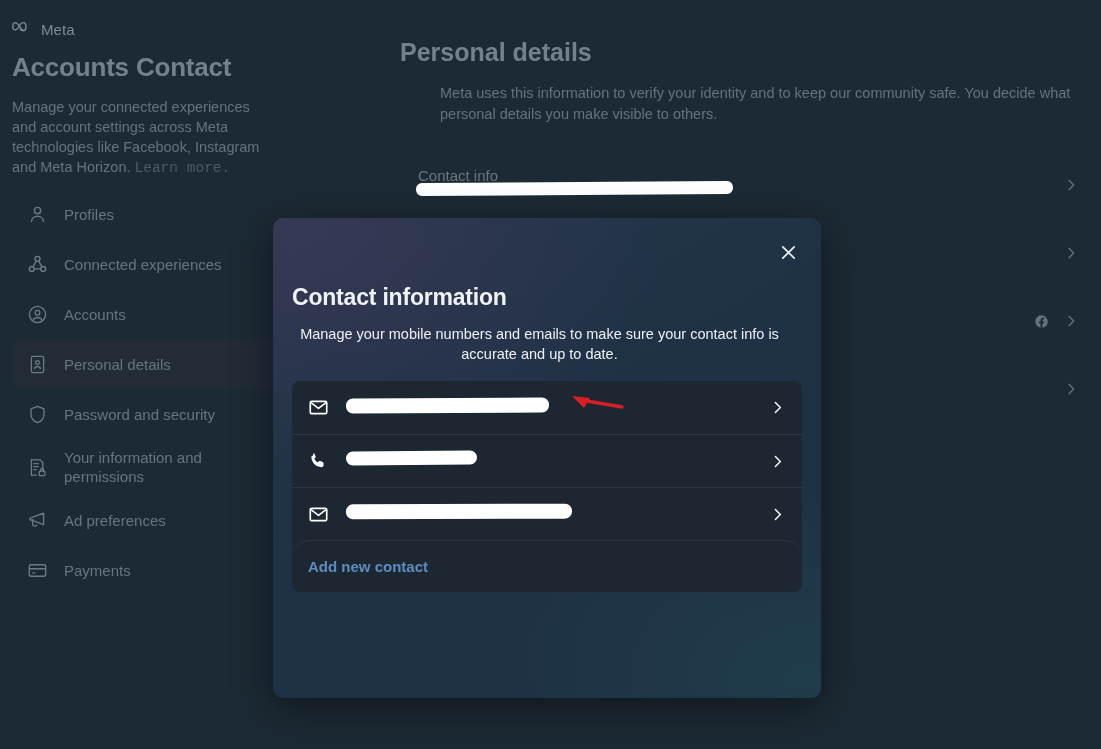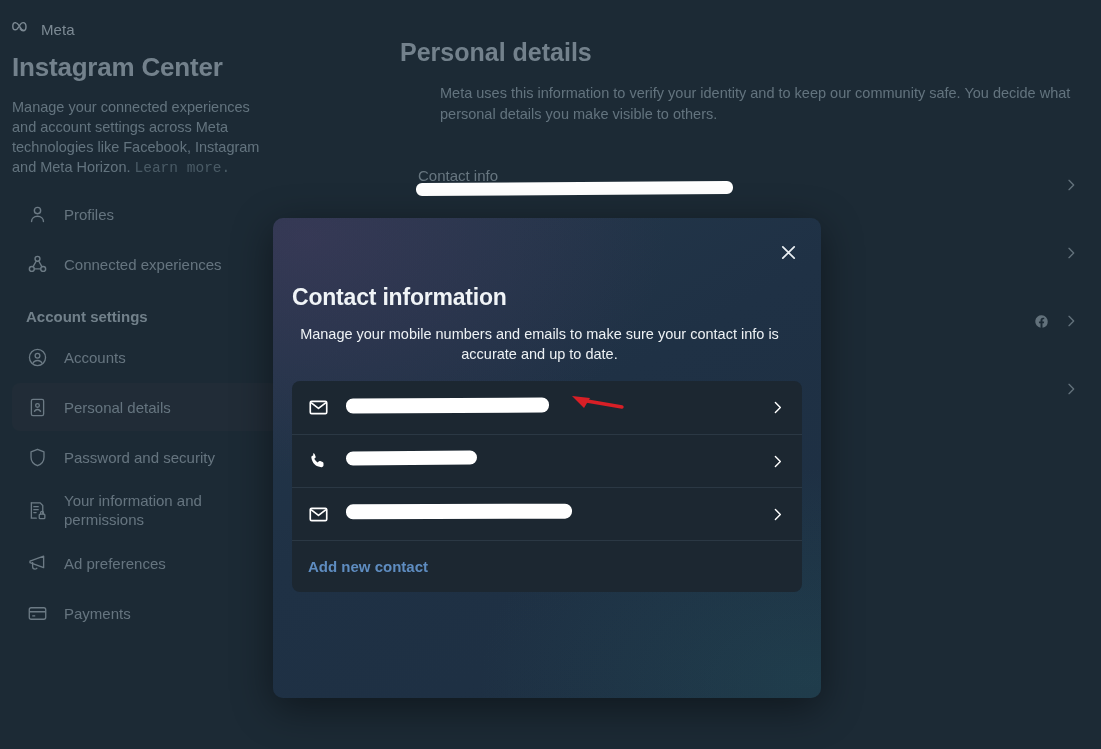--- a/index.html
+++ b/index.html
@@ -239,20 +239,21 @@
   .contact-chevron {
     color: #ffffff;
     display: flex; align-items: center;
   }
 
   .contact-addrow {
     display: flex;
     align-items: center;
     height: 52px;
     padding: 0 16px;
+    border-radius: 18px;
   }
   .add-link {
     font-size: 15px;
     font-weight: bold;
     color: #5e8cc0;
   }
 
   
   .arrow-annotation {
     position: absolute;
@@ -273,21 +274,21 @@
       <div class="brand">
         <span class="brand-logo">
           <svg width="22" height="14" viewBox="0 0 22 14" fill="none">
             <path d="M3.4 1.4C1.7 1.4 0.8 3.2 0.8 5c0 2 0.9 3.6 2.5 3.6 1.3 0 2.2-0.9 3.5-3l1-1.7c0.9-1.5 1.8-2.5 3.2-2.5 1.8 0 3 1.7 3 4.2 0 2.3-1 4-2.9 4-1.2 0-2-0.6-2.9-2" stroke="#9fb0bd" stroke-width="1.4" stroke-linecap="round" fill="none" transform="translate(0,1.2)"></path>
             <path d="M3.4 1.4c1.6 0 2.7 1.3 3.9 3.3l1 1.7c1.1 1.9 1.9 2.6 3 2.6" stroke="#9fb0bd" stroke-width="1.4" stroke-linecap="round" fill="none" transform="translate(0,1.2)"></path>
           </svg>
         </span>
         <span class="brand-name">Meta</span>
       </div>
 
-      <div class="ac-title">Instagram Center</div>
+      <div class="ac-title">Accounts Contact</div>
 
       <div class="ac-desc">
         <span>Manage your connected experiences and account settings across Meta technologies like Facebook, Instagram and Meta Horizon.</span>
         <span class="ac-learn">Learn more.</span>
       </div>
 
       <div class="nav">
 
         <div class="nav-item">
           <span class="nav-icon">
@@ -304,21 +305,20 @@
             <svg width="21" height="21" viewBox="0 0 24 24" fill="none" stroke="currentColor" stroke-width="1.6">
               <circle cx="12" cy="5.5" r="2.8"></circle>
               <circle cx="5.5" cy="17" r="2.8"></circle>
               <circle cx="18.5" cy="17" r="2.8"></circle>
               <path d="M10.6 8 7 14.4M13.4 8 17 14.4M8.3 17h7.4"></path>
             </svg>
           </span>
           <span class="nav-label">Connected experiences</span>
         </div>
 
-        <div class="nav-section">Account settings</div>
 
         <div class="nav-item">
           <span class="nav-icon">
             <svg width="21" height="21" viewBox="0 0 24 24" fill="none" stroke="currentColor" stroke-width="1.5">
               <circle cx="12" cy="12" r="9.2"></circle>
               <circle cx="12" cy="10" r="2.7"></circle>
               <path d="M6.6 19c.9-2.4 2.9-3.6 5.4-3.6s4.5 1.2 5.4 3.6"></path>
             </svg>
           </span>
           <span class="nav-label">Accounts</span>

